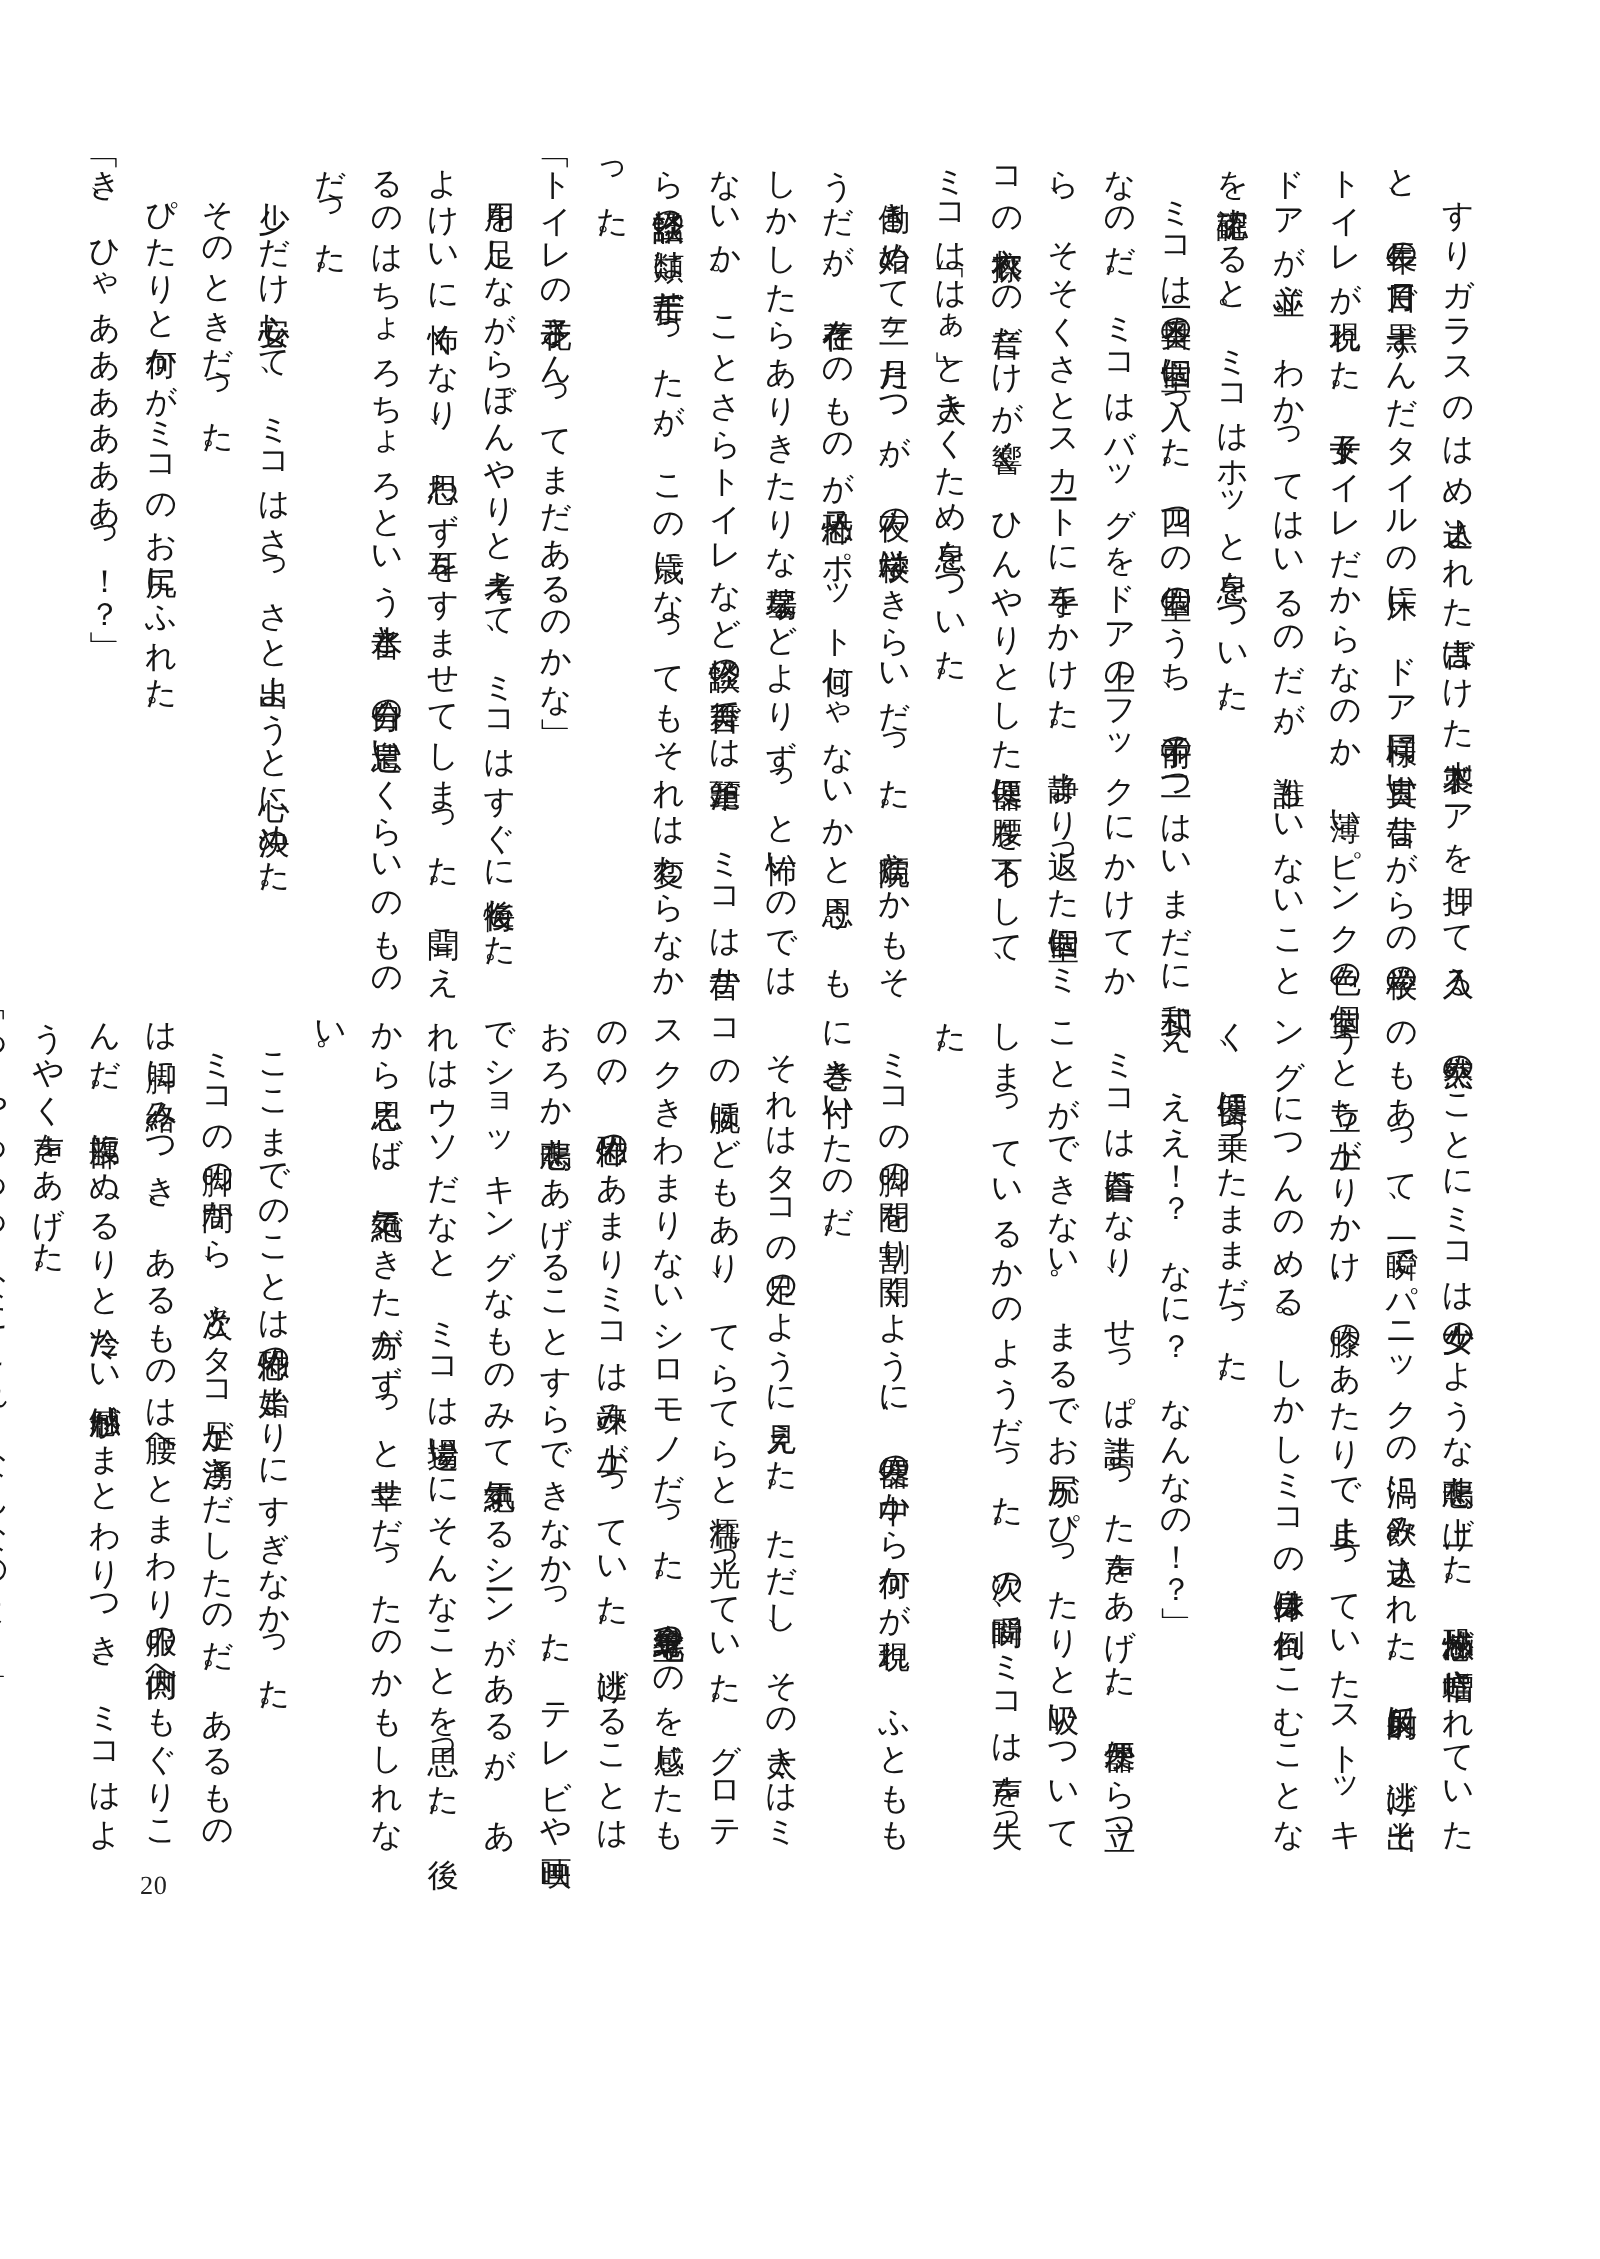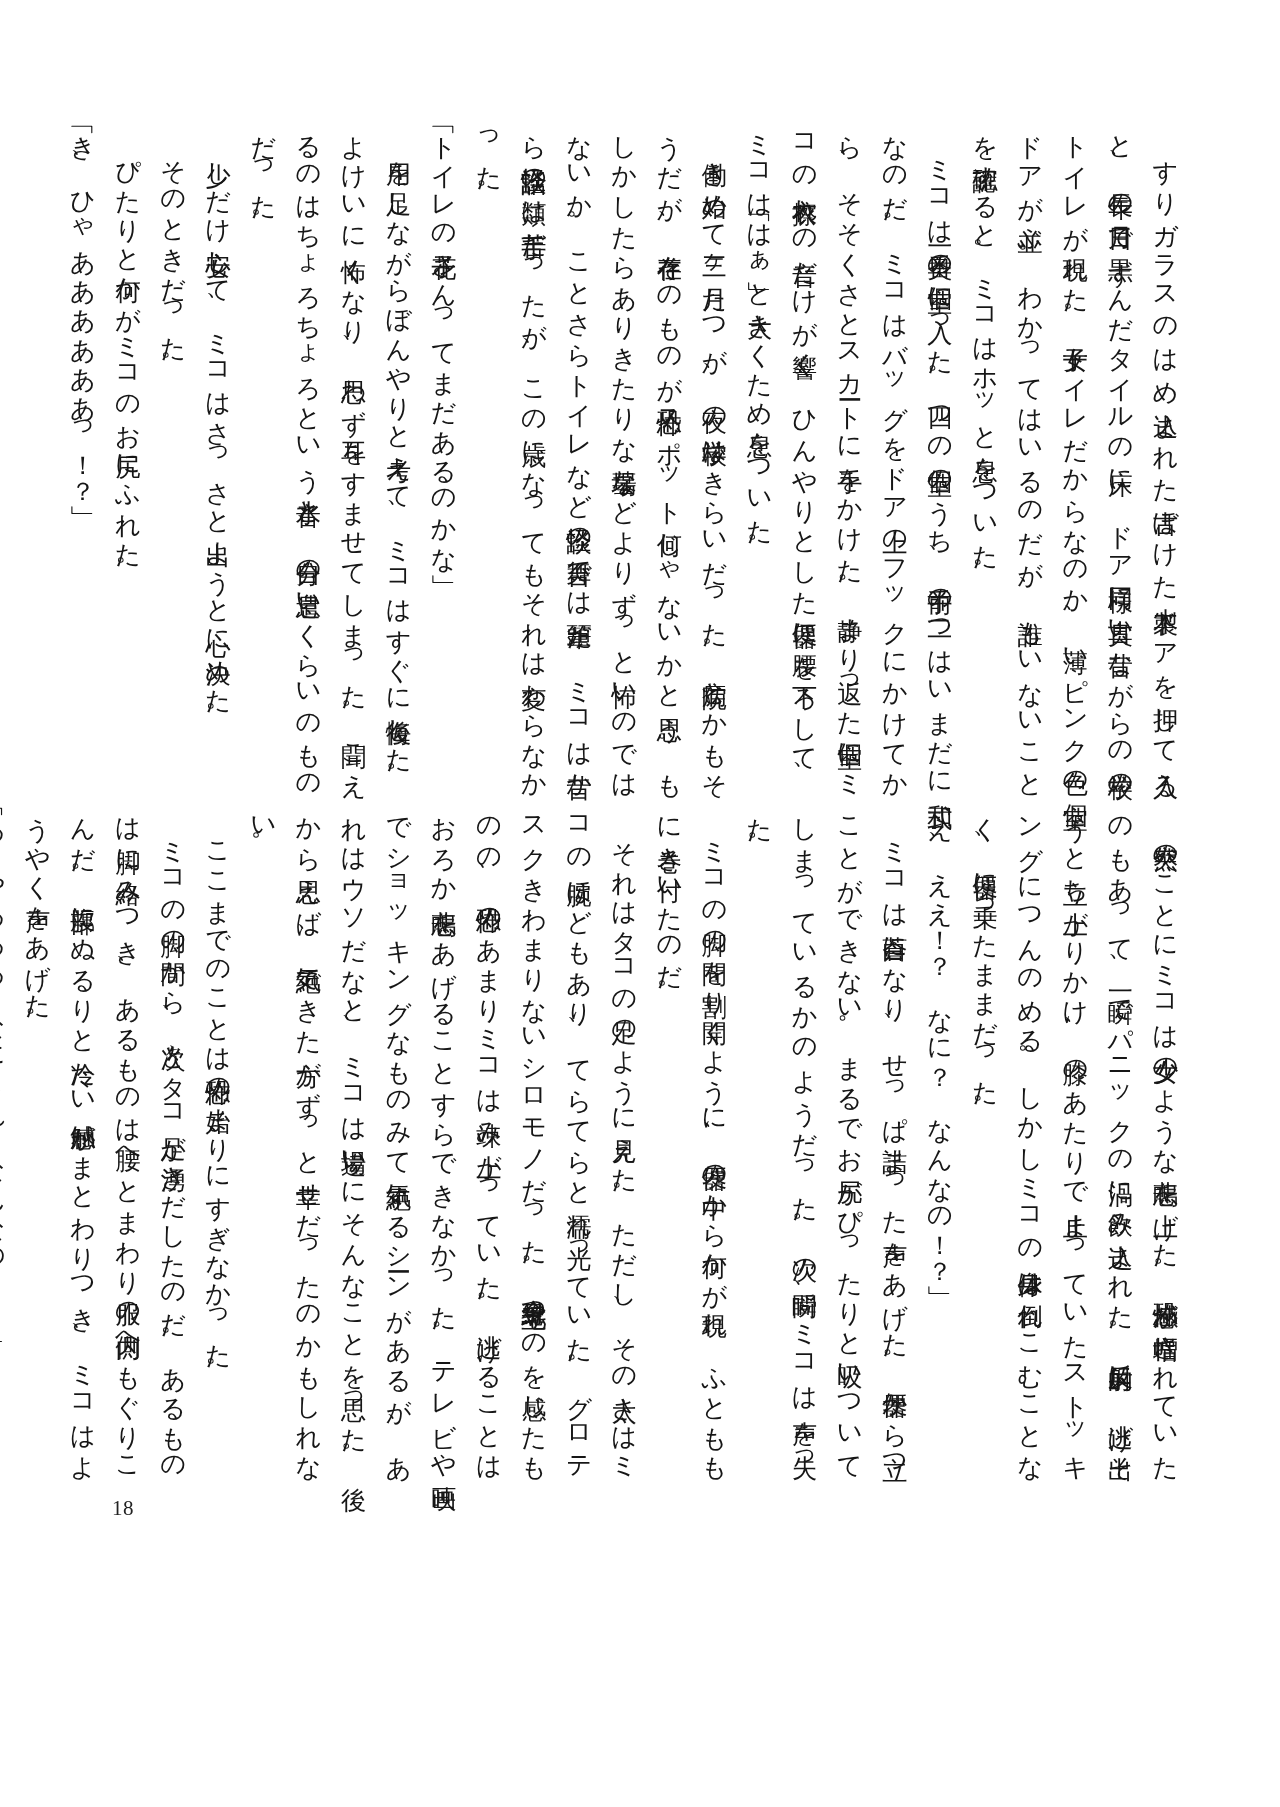--- a/index.html
+++ b/index.html
@@ -92,15 +92,15 @@
     <p class="vpara">突然のことにミコは少女のような悲鳴を上げた。恐怖感が増幅されていたのもあって、一瞬でパニックの渦に飲み込まれた。反射的に、逃げ出そうと立ち上がりかけ、膝のあたりで止まっていたストッキングにつんのめる。しかしミコの身体は倒れこむことなく、便器に乗ったままだった。</p>
     <p class="vpara noindent">「え、ええ！？　なに？　なんなの！？」</p>
     <p class="vpara">ミコは蒼白になり、せっぱ詰まった声をあげた。便器から立つことができない。まるでお尻がぴったりと吸いついてしまっているかのようだった。次の瞬間、ミコは声を失った。</p>
     <p class="vpara">ミコの脚の間を割り開くように、便器の中から何かが現れ、ふとももに巻き付いたのだ。</p>
     <p class="vpara">それはタコの足のように見えた。ただし、その太さはミコの腕ほどもあり、てらてらと濡れ光っていた。グロテスクきわまりないシロモノだった。全身総毛立つのを感じたものの、恐怖のあまりミコは竦み上がっていた。逃げることはおろか悲鳴をあげることすらできなかった。テレビや映画でショッキングなものみて気絶するシーンがあるが、あれはウソだなと、ミコは場違いにそんなことを思った。後から思えば、気絶できた方がずっと幸せだったのかもしれない。</p>
     <p class="vpara">ここまでのことは恐怖の始まりにすぎなかった。</p>
     <p class="vpara">ミコの脚の間から、次々とタコ足が湧きだしたのだ。あるものは脚に絡みつき、あるものは腰へとまわり服の内側へもぐりこんだ。腹部にぬるりと冷たい感触がまとわりつき、ミコはようやく声をあげた。</p>
     <p class="vpara noindent">「あ、やあああ、なにこれ。なんなのよぅ」</p>
   </div>
 
-  <div id="folio">18</div>
+  <div id="folio">20</div>
 
 </div>
 
 </body></html>

